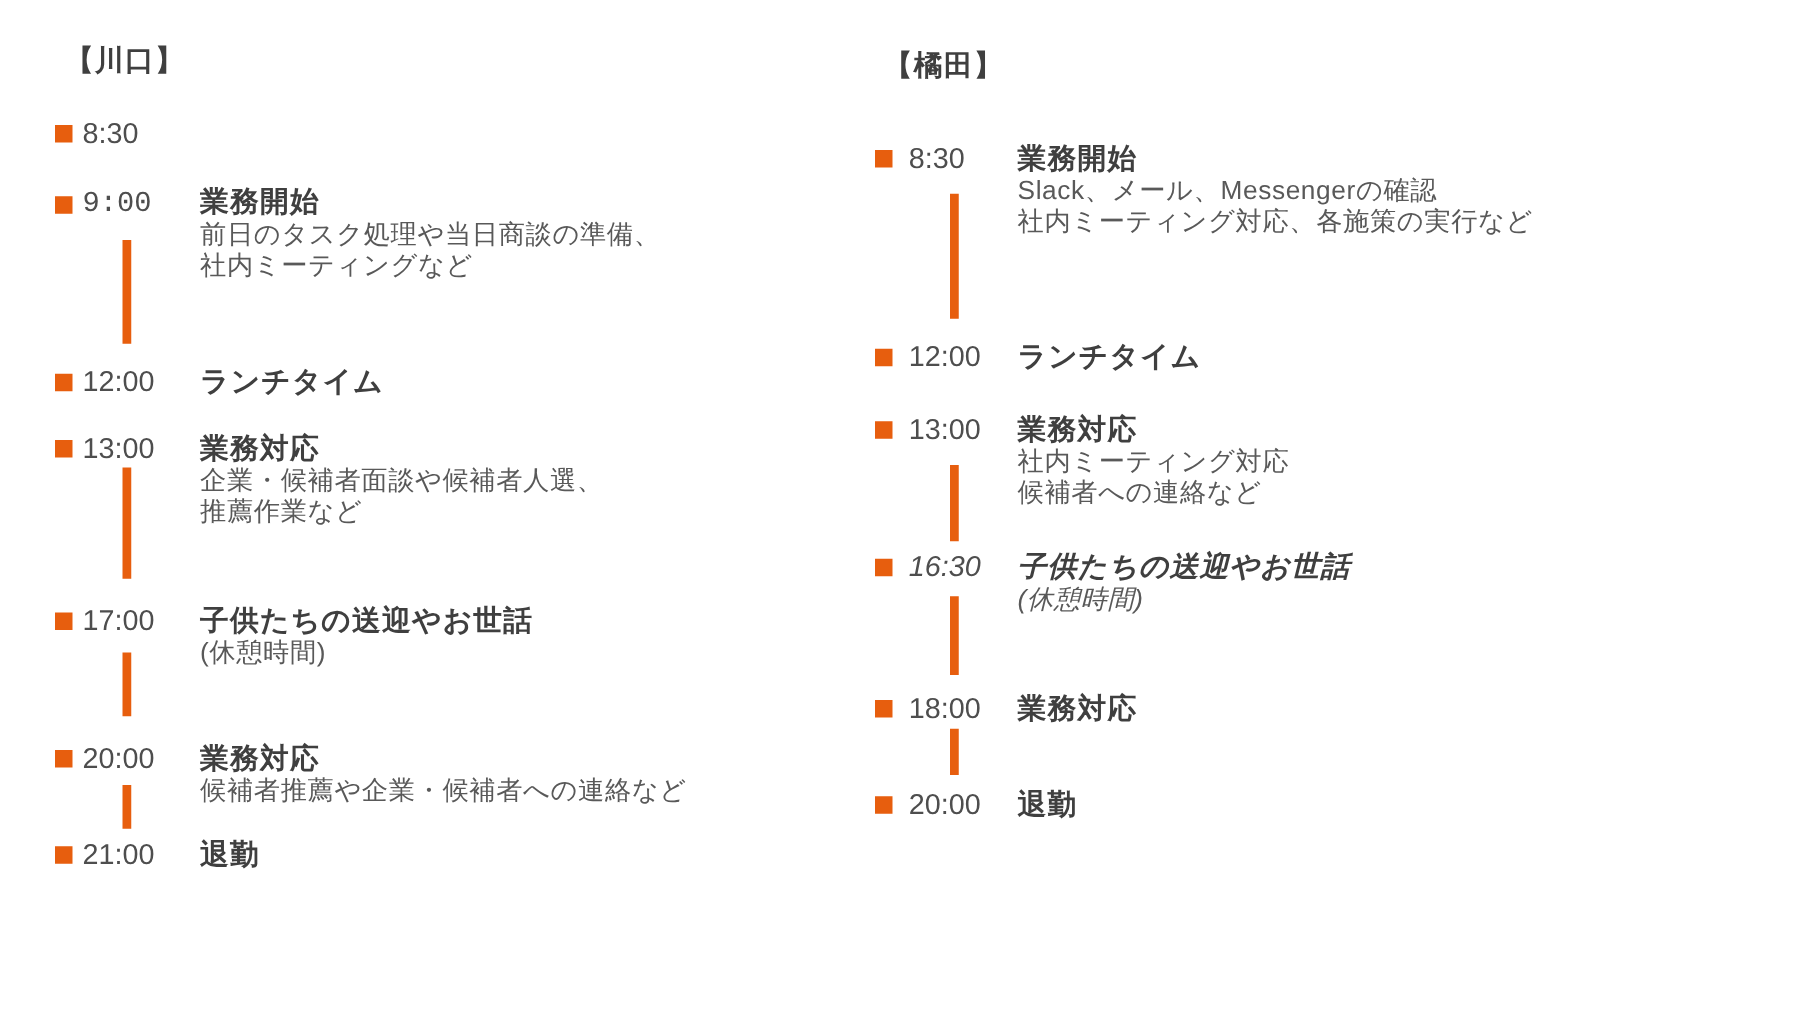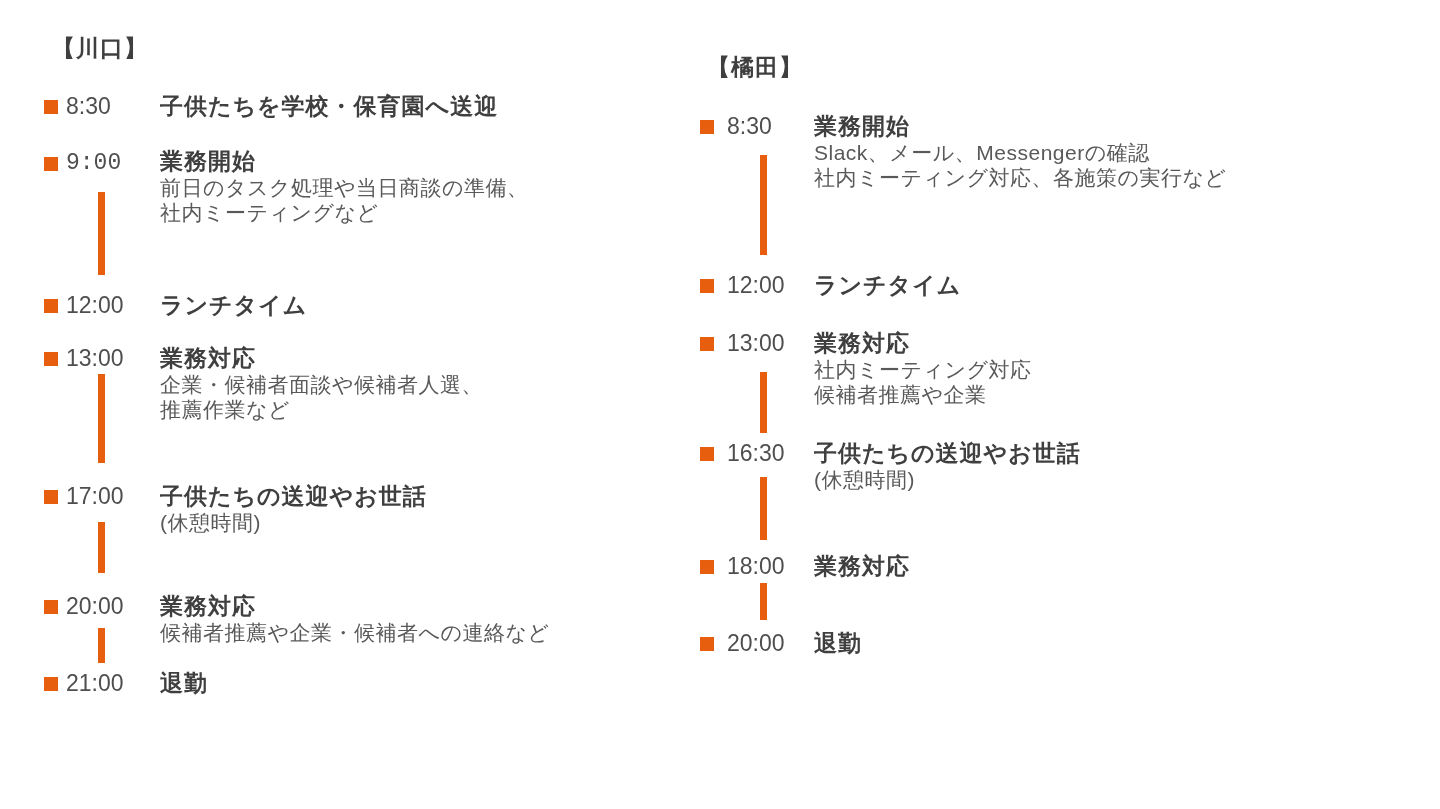--- a/index.html
+++ b/index.html
@@ -74,23 +74,20 @@
 <body>
 
 <div class="canvas">
 
   <section class="col col-left">
     <h2 class="col-header" style="left:52px; top:34px;">【川口】</h2>
 
     <div class="entry" style="top:93px;">
       <span class="bullet"></span>
       <span class="time">8:30</span>
-      <div class="body">
-          <div class="title">子供たちを学校・保育園へ送迎</div>
-        </div>
     </div>
 
     <div class="entry" style="top:150px;font-family:Liberation Mono, monospace;">
       <span class="bullet"></span>
       <span class="time">9:00</span>
       <div class="body">
         <div class="title">業務開始</div>
         <div class="desc">前日のタスク処理や当日商談の準備、
 社内ミーティングなど</div>
       </div>
@@ -140,21 +137,21 @@
         </div>
     </div>
 
     <div class="bar" style="left:98px; top:192px; height:83px;"></div>
     <div class="bar" style="left:98px; top:374px; height:89px;"></div>
     <div class="bar" style="left:98px; top:522px; height:51px;"></div>
     <div class="bar" style="left:98px; top:628px; height:35px;"></div>
   </section>
 
   <section class="col col-right">
-    <h2 class="col-header" style="left:707px; top:53px;">【橘田】</h2>
+    <h2 class="col-header" style="left:707px; top:38px;">【橘田】</h2>
 
     <div class="entry" style="top:113px;">
       <span class="bullet"></span>
       <span class="time">8:30</span>
       <div class="body">
         <div class="title">業務開始</div>
         <div class="desc">Slack、メール、Messengerの確認
 社内ミーティング対応、各施策の実行など</div>
       </div>
     </div>
@@ -166,25 +163,25 @@
           <div class="title">ランチタイム</div>
         </div>
     </div>
 
     <div class="entry" style="top:330px;">
       <span class="bullet"></span>
       <span class="time">13:00</span>
       <div class="body">
         <div class="title">業務対応</div>
         <div class="desc">社内ミーティング対応
-候補者推薦や企業</div>
-      </div>
-    </div>
-
-    <div class="entry" style="top:440px;">
+候補者への連絡など</div>
+      </div>
+    </div>
+
+    <div class="entry" style="top:440px;font-style:italic;">
       <span class="bullet"></span>
       <span class="time">16:30</span>
       <div class="body">
         <div class="title">子供たちの送迎やお世話</div>
         <div class="desc">(休憩時間)</div>
       </div>
     </div>
 
     <div class="entry" style="top:553px;">
       <span class="bullet"></span>

